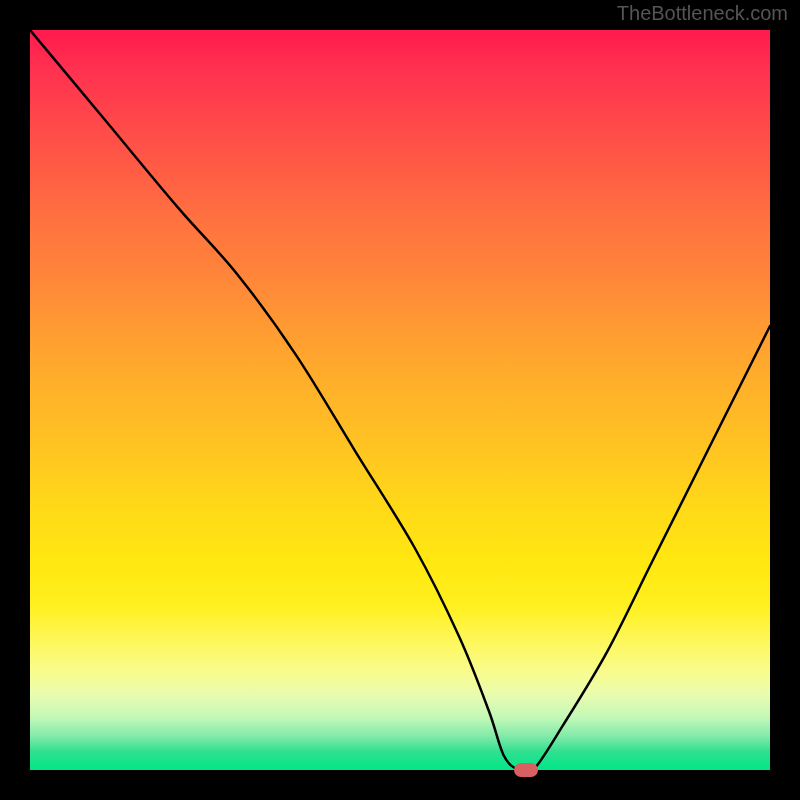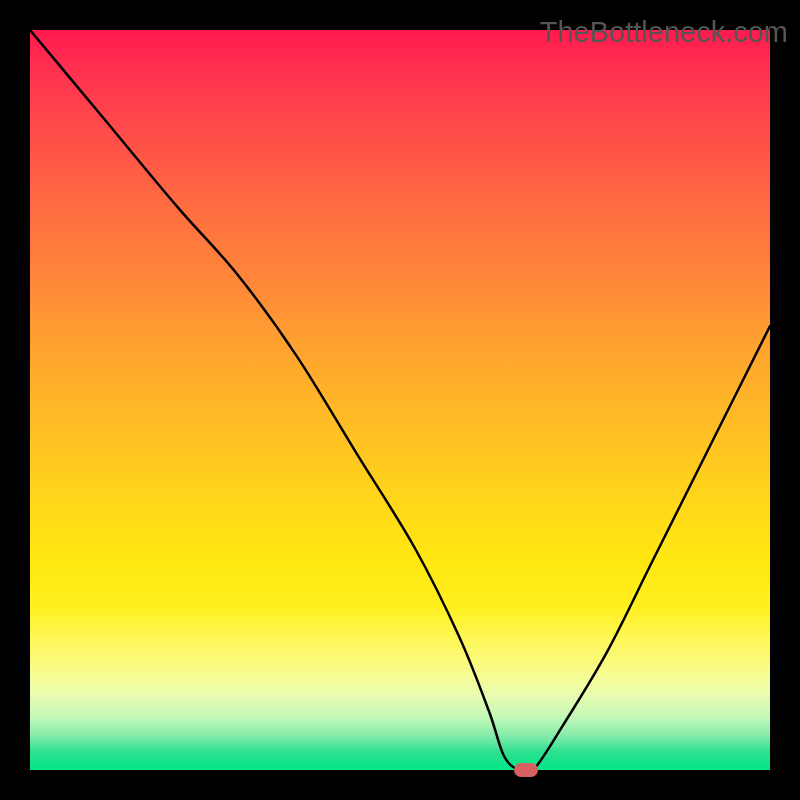--- a/index.html
+++ b/index.html
@@ -5,24 +5,24 @@
   * { margin: 0; padding: 0; box-sizing: border-box; }
   body {
     width: 800px;
     height: 800px;
     background: #000;
     position: relative;
     font-family: Arial, sans-serif;
   }
   .watermark {
     position: absolute;
-    top: 16px;
+    top: 2px;
     right: 12px;
     color: #555;
-    font-size: 29px;
+    font-size: 20px;
     font-weight: normal;
     z-index: 10;
   }
   .plot-area {
     position: absolute;
     left: 30px;
     top: 30px;
     width: 740px;
     height: 740px;
   }

